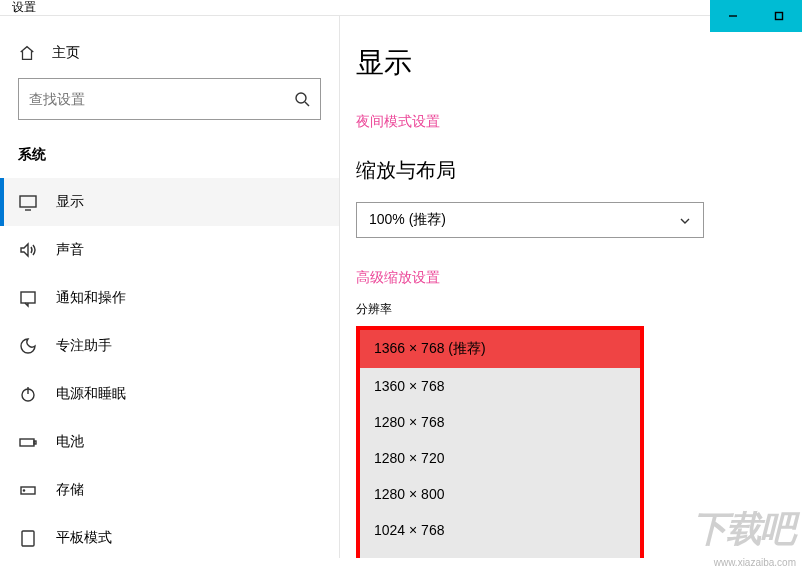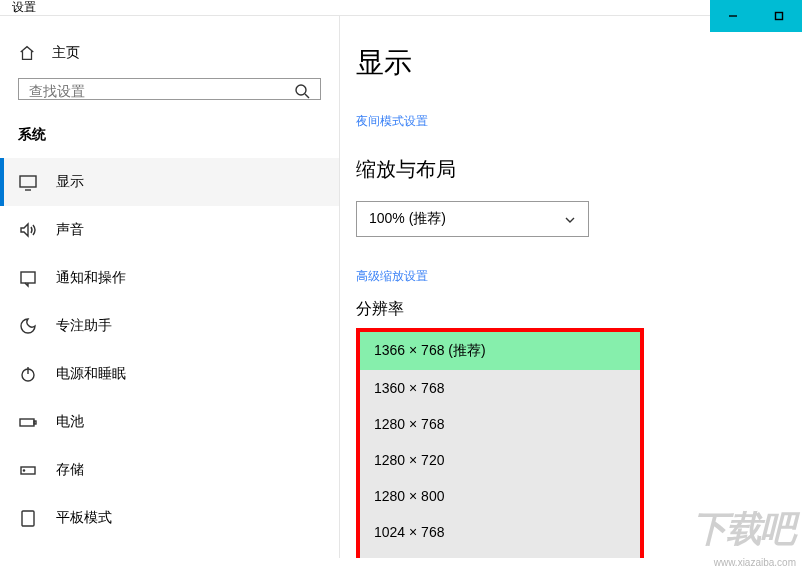--- a/index.html
+++ b/index.html
@@ -11,45 +11,45 @@
     .win-btn { width: 46px; height: 32px; display: flex; align-items: center; justify-content: center; background: #00bcd4; }
     .win-btn svg { width: 10px; height: 10px; }
 
     .content { display: flex; height: calc(100% - 32px); }
 
     .sidebar { width: 340px; border-right: 1px solid #e5e5e5; padding-top: 20px; display: flex; flex-direction: column; }
     .home-row { display: flex; align-items: center; gap: 16px; padding: 8px 18px 16px 18px; font-size: 14px; }
     .home-row .icon { width: 18px; height: 18px; display: flex; align-items: center; justify-content: center; }
 
     .search-wrap { padding: 0 18px 18px 18px; }
-    .search-box { position: relative; border: 1px solid #999; height: 22px; display: flex; align-items: flex-end; }
+    .search-box { position: relative; border: 1px solid #999; height: 42px; display: flex; align-items: center; }
     .search-box input { border: none; outline: none; width: 100%; padding: 0 36px 0 10px; font-size: 14px; color: #666; background: transparent; }
     .search-box .s-icon { position: absolute; right: 10px; width: 16px; height: 16px; }
 
     .section-title { font-size: 14px; font-weight: 600; padding: 8px 18px 14px 18px; }
 
     .nav { display: flex; flex-direction: column; }
     .nav-item { display: flex; align-items: center; gap: 18px; padding: 14px 18px; font-size: 14px; cursor: pointer; }
     .nav-item.active { border-left: 4px solid #0078d4; padding-left: 14px; background: #f5f5f5; }
     .nav-item .icon { width: 20px; height: 20px; display: flex; align-items: center; justify-content: center; color: #333; }
 
     .main { flex: 1; padding: 28px 0 0 16px; overflow: hidden; }
     .page-heading { font-size: 28px; font-weight: 400; margin-bottom: 10px; }
-    .link { color: #3b82f6; font-size: 12px; cursor: pointer; margin-top: 31px; }
+    .link { color: #ec4899; font-size: 14px; cursor: pointer; margin-top: 31px; }
     .sub-heading { font-size: 20px; margin-top: 26px; margin-bottom: 18px; }
     .field-label { font-size: 14px; margin-bottom: 10px; }
 
-    .select { width: 233px; height: 36px; border: 1px solid #999; display: flex; align-items: center; justify-content: space-between; padding: 0 12px; font-size: 14px; cursor: pointer; margin-bottom: 16px; }
+    .select { width: 348px; height: 36px; border: 1px solid #999; display: flex; align-items: center; justify-content: space-between; padding: 0 12px; font-size: 14px; cursor: pointer; margin-bottom: 16px; }
     .select .chev { width: 12px; height: 12px; }
 
-    .cut-label { font-size: 16px; margin-top: 14px; }
+    .cut-label { font-size: 12px; margin-top: 14px; }
 
     .dropdown-box { margin-top: 8px; width: 288px; border: 4px solid #ff0000; background: #e8e8e8; }
     .dd-item { padding: 10px 14px; font-size: 14px; cursor: pointer; }
-    .dd-item.selected { background: #86efac; }
+    .dd-item.selected { background: #ef4444; }
 
     .watermark { position: absolute; right: 6px; bottom: 6px; font-size: 10px; color: #888; opacity: 0.6; pointer-events: none; }
     .watermark-big { position: absolute; right: 8px; bottom: 20px; font-size: 36px; color: rgba(120,120,120,0.35); font-weight: 700; font-style: italic; pointer-events: none; letter-spacing: -2px; }
 
     svg { stroke: #333; stroke-width: 1.4; fill: none; }
   </style>
 </head>
 <body>
 
 <div class="titlebar">

